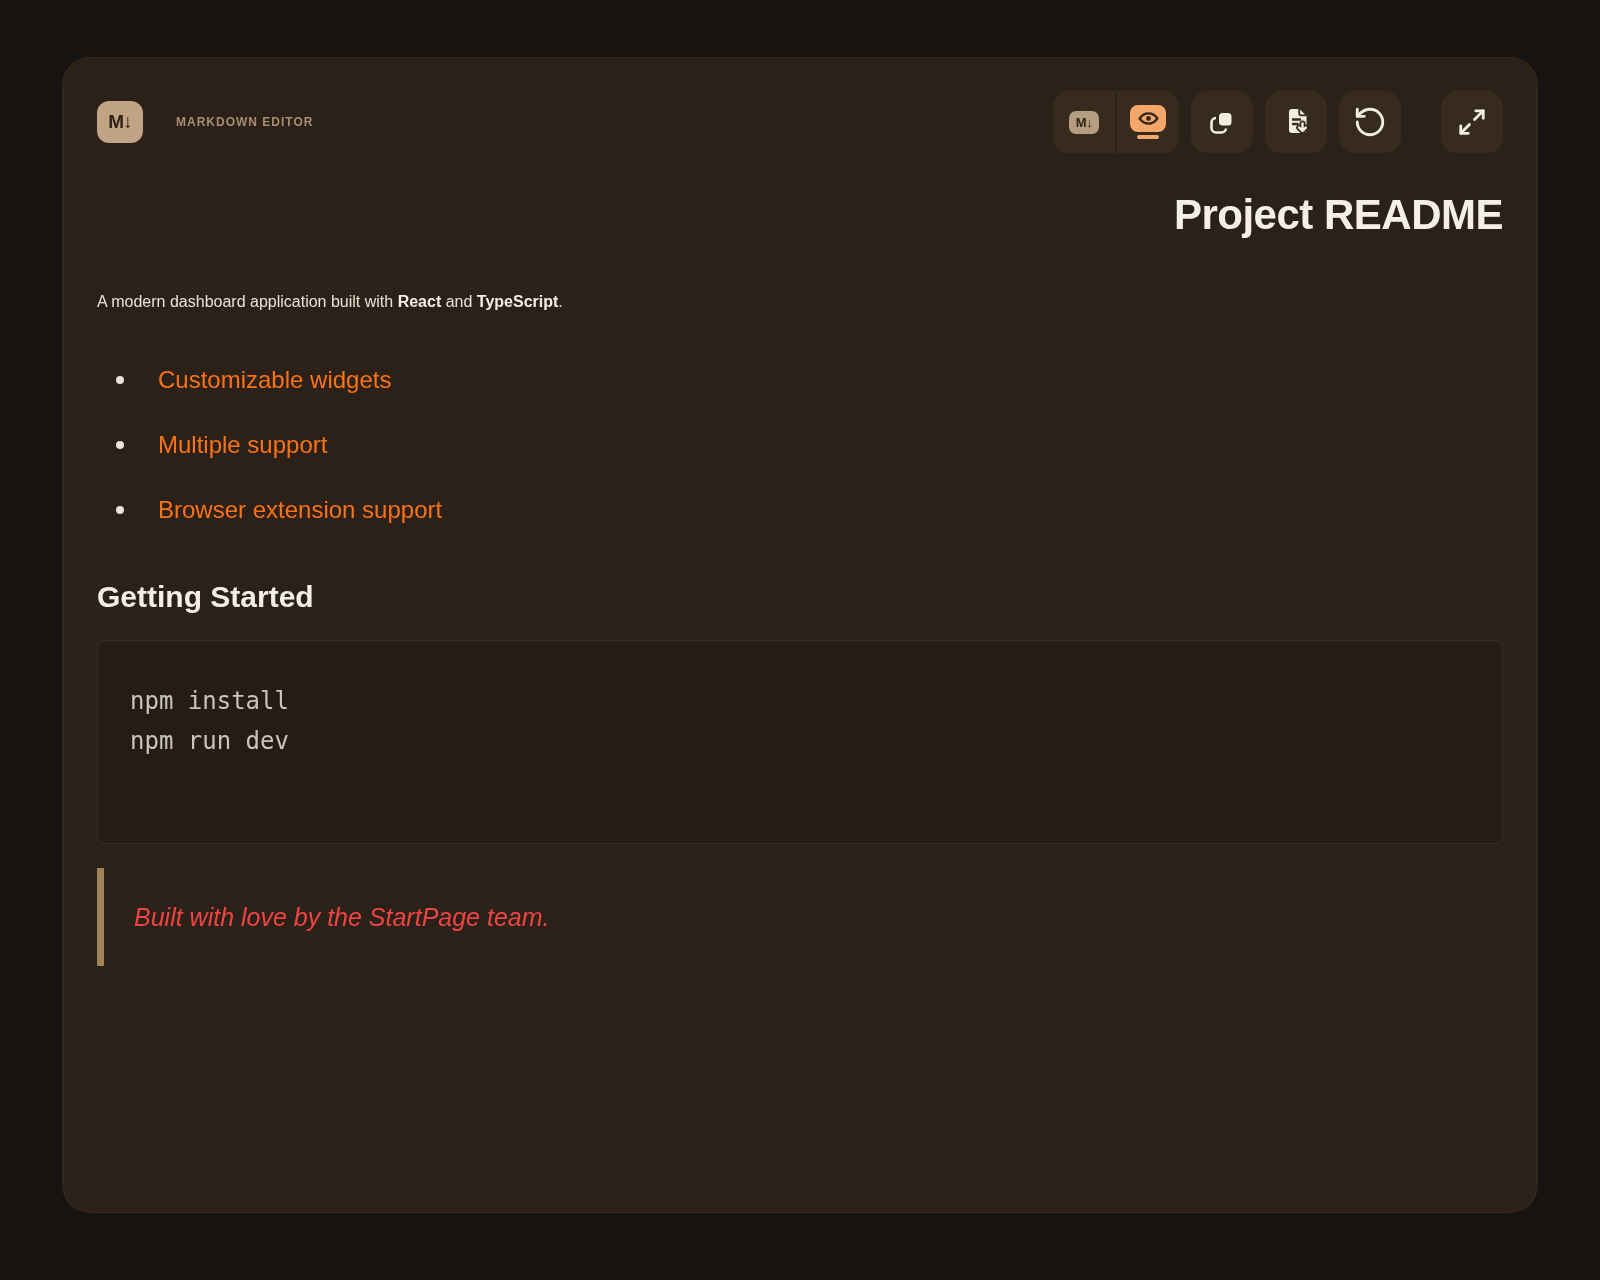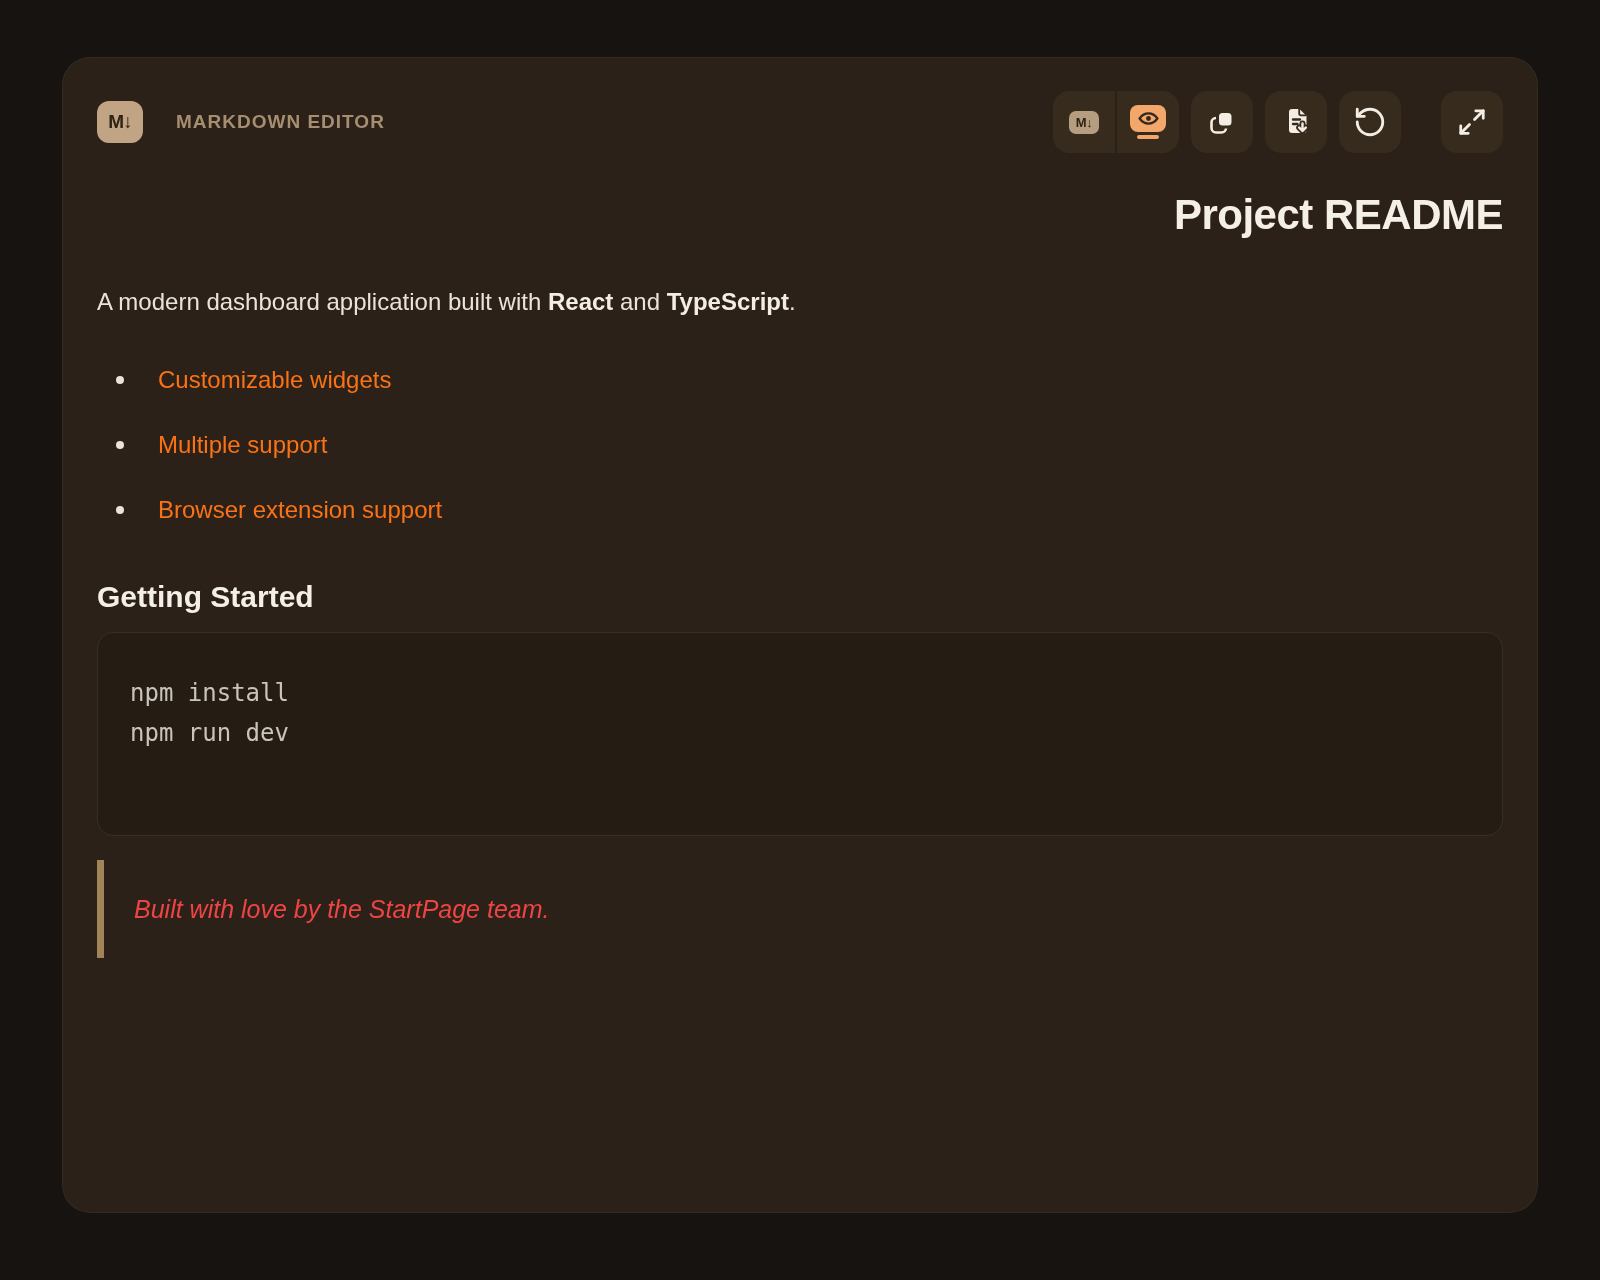--- a/index.html
+++ b/index.html
@@ -40,21 +40,21 @@
     align-items: center;
     justify-content: center;
     color: #2e2315;
     font-size: 19px;
     font-weight: 800;
     letter-spacing: -1px;
   }
   .app-title {
     margin-left: 33px;
     color: #a68e70;
-    font-size: 19px;
+    font-size: 12px;
     font-weight: 700;
     letter-spacing: 1px;
   }
   .toolbar { display: flex; align-items: center; gap: 12px; }
   .seg { display: flex; gap: 2px; }
   .tbtn {
     width: 62px;
     height: 62px;
     background: #372b1e;
     border: none;
@@ -100,21 +100,21 @@
     margin: 38px 0 0 0;
     font-size: 42px;
     line-height: 48px;
     font-weight: 700;
     color: #f5f0e7;
     letter-spacing: -0.5px;
     text-align: right;
   }
   .intro {
     margin: 46px 0 0 0;
-    font-size: 24px;
+    font-size: 16px;
     line-height: 34px;
     color: #eae3d8;
   }
   .intro .b { font-weight: 700; color: #f3ede3; }
   .h2 {
     font-size: 30px;
     line-height: 38px;
     font-weight: 700;
     color: #f5f0e7;
     margin: 0;
@@ -137,24 +137,24 @@
   }
   .bullet {
     width: 8px;
     height: 8px;
     border-radius: 50%;
     background: #eae3d8;
     flex: 0 0 8px;
     margin-right: 34px;
   }
   .codeblock {
-    margin: 16px 0 0 0;
+    margin: 24px 0 0 0;
     background: #251d14;
     border: 1px solid #3b2f22;
-    border-radius: 16px;
+    border-radius: 8px;
     padding: 40px 32px 82px 32px;
     font-family: "DejaVu Sans Mono", "Liberation Mono", monospace;
     font-size: 24px;
     line-height: 40px;
     color: #c9c4bd;
   }
   .quote {
     margin: 24px 0 0 0;
     border-left: 7px solid #a28459;
     padding: 32px 0 32px 30px;

